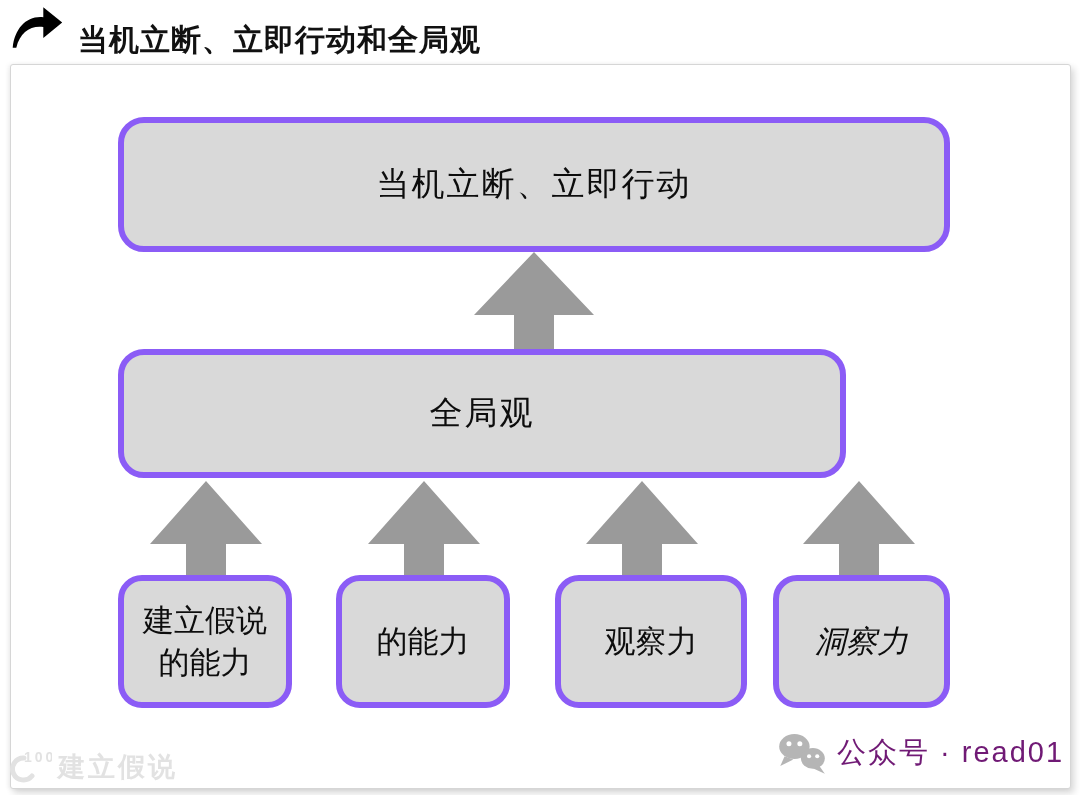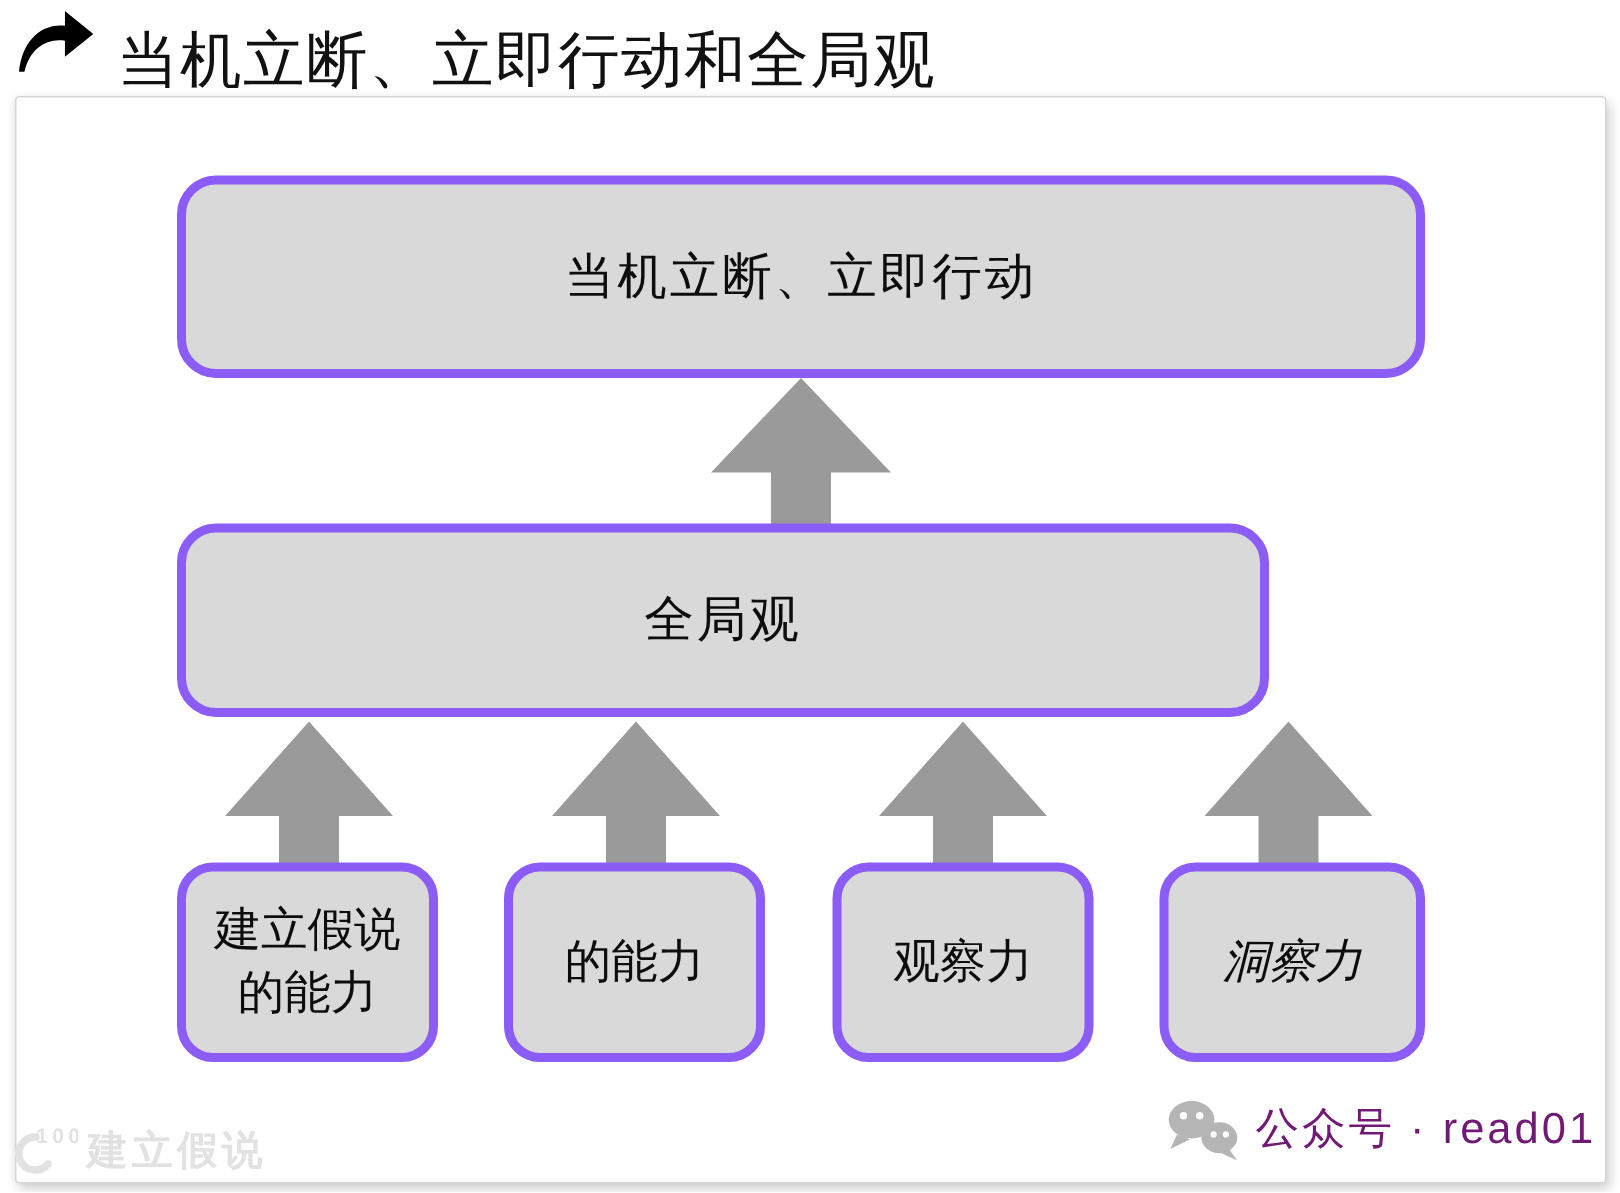--- a/index.html
+++ b/index.html
@@ -10,22 +10,22 @@
     height: 795px;
     background: #ffffff;
     overflow: hidden;
     font-family: "Liberation Sans", "DejaVu Sans", sans-serif;
   }
 
   
   .header { position: absolute; left: 10px; top: 2px; height: 52px; display: flex; align-items: center; }
   .header-icon { width: 54px; height: 46px; margin-right: 14px; }
   .header-title {
-    font-size: 41px;
-    font-weight: normal;
+    font-size: 30px;
+    font-weight: bold;
     color: #111111;
     letter-spacing: 1px;
     font-family: "Liberation Sans", "DejaVu Sans", sans-serif;
     margin-top: 24px;
   }
 
   
   .panel {
     position: absolute;
     left: 10px; top: 64px;
@@ -48,21 +48,21 @@
     justify-content: center;
     text-align: center;
     font-family: "DejaVu Serif", "Liberation Serif", serif;
     color: #0d0d0d;
   }
   .box-top    { left: 118px; top: 117px; width: 832px; height: 135px; font-size: 33px; letter-spacing: 2px; }
   .box-middle { left: 118px; top: 349px; width: 728px; height: 129px; font-size: 33px; letter-spacing: 2px; }
   .box-small  { top: 575px; height: 133px; font-size: 31px; border-radius: 24px; line-height: 1.35; }
   .box-small-0 { left: 118px; width: 174px; }
   .box-small-1 { left: 336px; width: 174px; }
-  .box-small-2 { left: 555px; width: 174px; }
+  .box-small-2 { left: 555px; width: 192px; }
   .box-small-3 { left: 773px; width: 177px; font-style: italic; }
   .box-line { display: block; }
   .box-line:empty { display: none; }
 
   
   .up-arrow { position: absolute; }
   .arrow-big { left: 474px; top: 252px; width: 120px; height: 98px; }
   .arrow-s   { top: 481px; width: 112px; height: 95px; }
   .arrow-s0  { left: 150px; }
   .arrow-s1  { left: 368px; }

